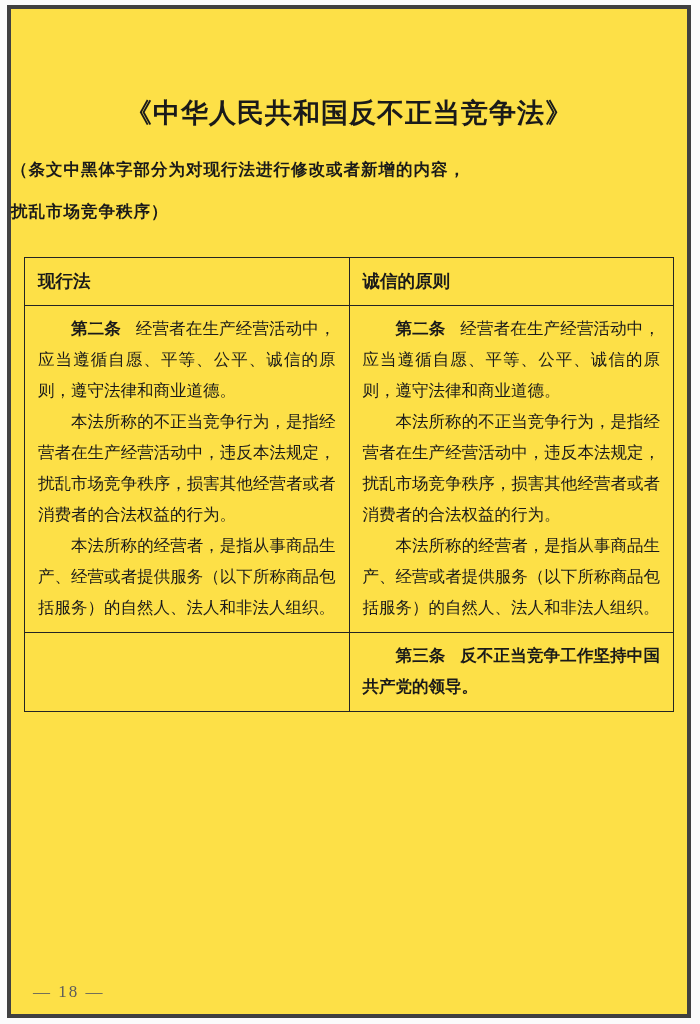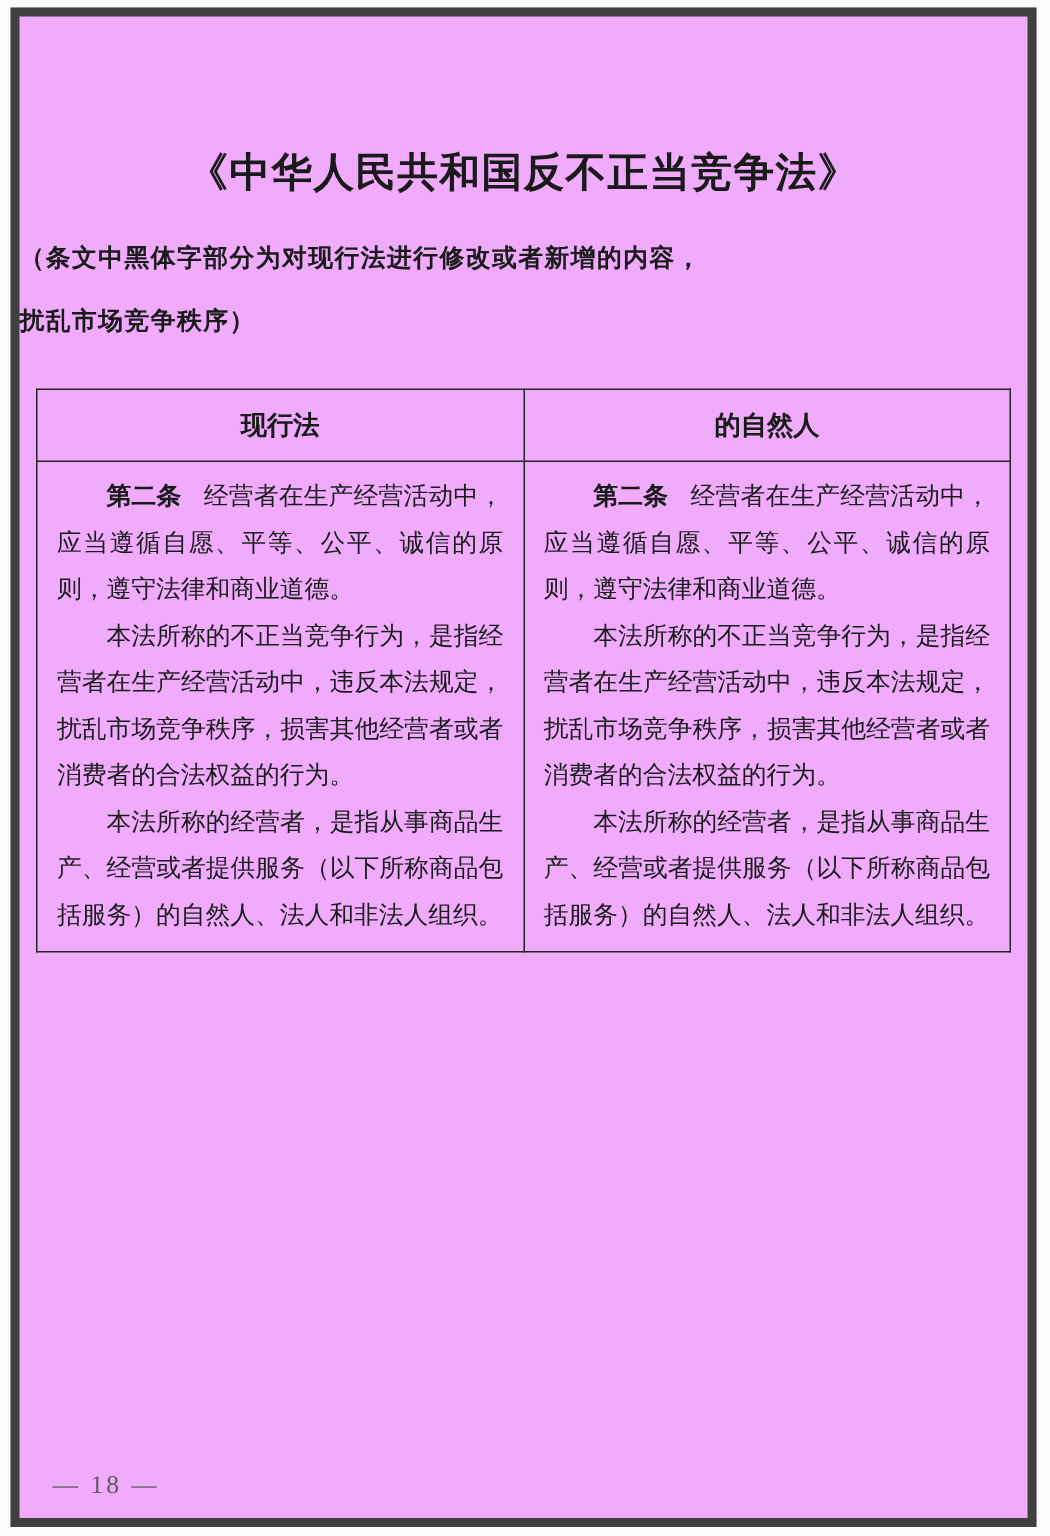--- a/index.html
+++ b/index.html
@@ -12,22 +12,22 @@
   .canvas {
     position: relative;
     width: 700px;
     height: 1024px;
     background: #fbfbfb;
     overflow: hidden;
   }
   .page {
     position: absolute;
     top: 5px; left: 7px; right: 9px; bottom: 6px;
-    background: #f0abfc;
-    border: 6px solid #404040;
+    background: #fde047;
+    border: 4px solid #404040;
   }
   .title {
     margin: 86px 0 0 0;
     text-align: center;
     font-size: 27px;
     font-weight: bold;
     letter-spacing: 1px;
   }
   .subtitle {
     margin: 16px 0 0 0;
@@ -54,24 +54,24 @@
   table.compare-table td {
     border: 1.5px solid #242424;
     width: 50%;
     vertical-align: top;
     font-size: 16.5px;
     line-height: 31px;
     padding: 7px 13px 9px 13px;
     text-align: justify;
   }
   table.compare-table td.th {
-    text-align: center;
+    text-align: left;
     font-weight: bold;
     font-size: 17.5px;
-    padding: 8px 0 8px 0;
+    padding: 8px 0 8px 13px;
     vertical-align: middle;
   }
   .para {
     margin: 0;
     text-indent: 2em;
   }
   .art-label {
     font-weight: bold;
     margin-right: 0.9em;
   }
@@ -96,37 +96,43 @@
 
     <h1 class="title">《中华人民共和国反不正当竞争法》</h1>
 
     <p class="note note-first">（条文中黑体字部分为对现行法进行修改或者新增的内容，</p>
     <p class="note">扰乱市场竞争秩序）</p>
 
     <table class="compare-table">
       <tbody>
         <tr>
           <td class="th">现行法</td>
-          <td class="th">的自然人</td>
+          <td class="th">诚信的原则</td>
         </tr>
 
 
 
         <tr>
           <td>
             <p class="para"><b class="art-label">第二条</b><span>经营者在生产经营活动中，应当遵循自愿、平等、公平、诚信的原则，遵守法律和商业道德。</span></p>
             <p class="para"><span>本法所称的不正当竞争行为，是指经营者在生产经营活动中，违反本法规定，扰乱市场竞争秩序，损害其他经营者或者消费者的合法权益的行为。</span></p>
             <p class="para"><span>本法所称的经营者，是指从事商品生产、经营或者提供服务（以下所称商品包括服务）的自然人、法人和非法人组织。</span></p>
           </td>
           <td>
             <p class="para"><b class="art-label">第二条</b><span>经营者在生产经营活动中，应当遵循自愿、平等、公平、诚信的原则，遵守法律和商业道德。</span></p>
             <p class="para"><span>本法所称的不正当竞争行为，是指经营者在生产经营活动中，违反本法规定，扰乱市场竞争秩序，损害其他经营者或者消费者的合法权益的行为。</span></p>
             <p class="para"><span>本法所称的经营者，是指从事商品生产、经营或者提供服务（以下所称商品包括服务）的自然人、法人和非法人组织。</span></p>
           </td>
         </tr>
 
+        <tr>
+          <td></td>
+          <td>
+            <p class="para new-content"><b class="art-label">第三条</b><span>反不正当竞争工作坚持中国共产党的领导。</span></p>
+          </td>
+        </tr>
       </tbody>
     </table>
 
     <div class="page-number">— 18 —</div>
 
   </div>
 </div>
 
 </body></html>

